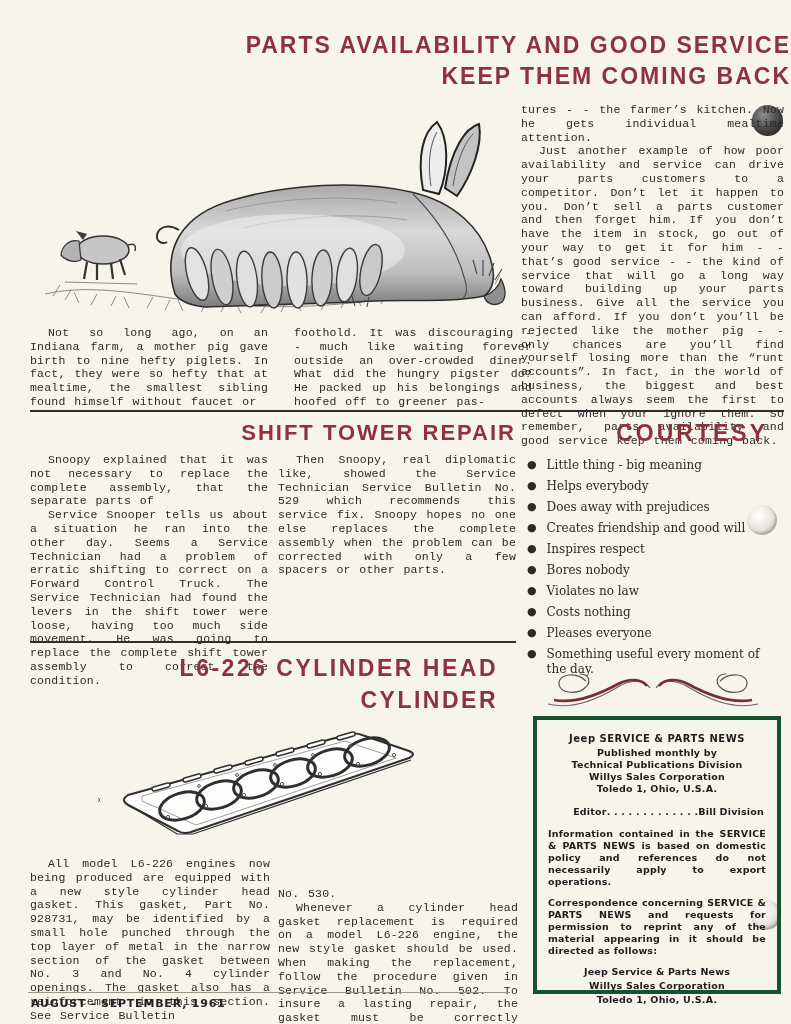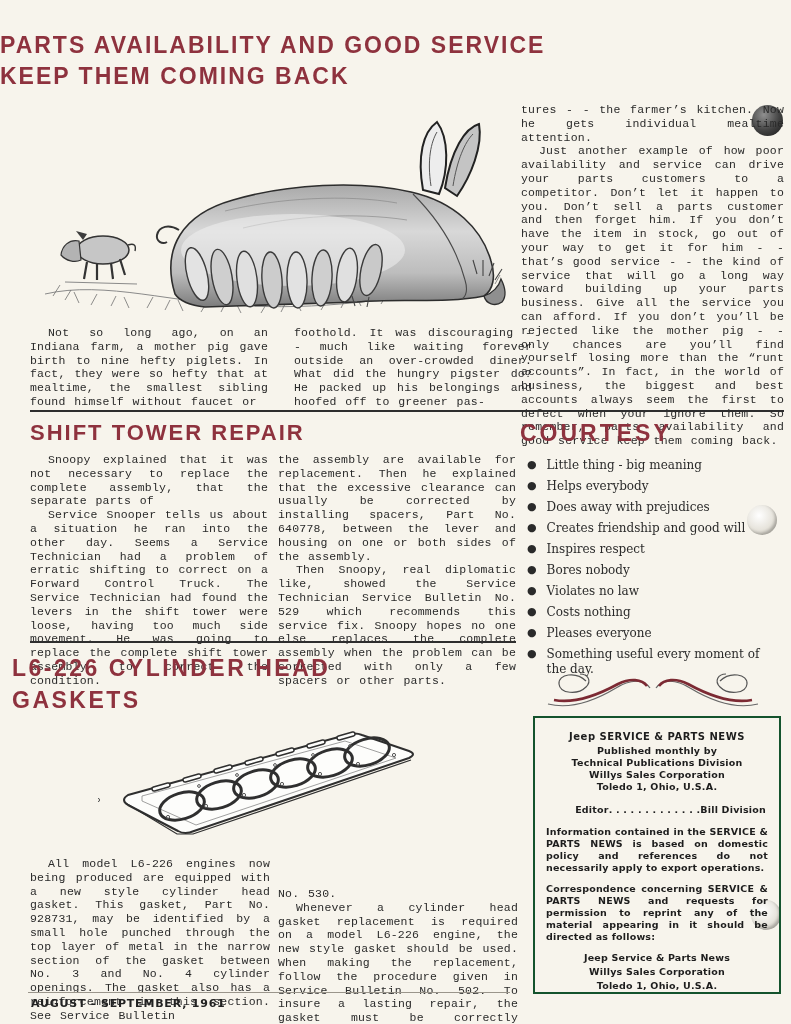--- a/index.html
+++ b/index.html
@@ -3,21 +3,21 @@
 <meta charset="utf-8">
 <style>
   html,body{margin:0;padding:0;background:#ffffff;}
   .page{
     position:relative;width:791px;height:1024px;margin:0 auto;
     background:#f7f4ec;overflow:hidden;color:#262626;
   }
   .abs{position:absolute;}
   .red-head{
     color:#8e323e;font-family:"Liberation Sans",sans-serif;font-weight:700;
-    letter-spacing:2px;text-align:left;
+    letter-spacing:2px;text-align:right;
   }
   .page-title{top:30px;left:0;width:100%;font-size:23px;line-height:31px;}
   .body-text{
     font-family:"DejaVu Serif",serif;font-size:11.5px;line-height:13.8px;
     text-align:justify;letter-spacing:0.2px;word-spacing:1.6px;color:#2a2a2a;
   }
   .body-text p{margin:0;font-family:Liberation Mono, monospace;}
   .body-text p.indent{text-indent:18px;}
   .rule{background:#2e2e2e;height:2px;}
   .rule-thin{background:#9a958b;height:1px;}
@@ -41,21 +41,21 @@
   .rule-b{left:30px;top:641px;width:486px;}
   
   .gasket-head{left:12px;top:652px;width:486px;font-size:23px;line-height:32px;letter-spacing:2.5px;}
   .gasket-fig{left:98px;top:722px;width:335px;height:130px;}
   .gasket-left{left:30px;top:857px;width:240px;}
   .gasket-mid{left:278px;top:876px;width:240px;margin-top:11px;}
   
   .flourish{left:538px;top:666px;width:230px;height:52px;}
   .mast-box{
     left:533px;top:716px;width:248px;height:278px;box-sizing:border-box;
-    border:2px solid #14532d;padding:13px 11px 10px 11px;
+    border:4px solid #14532d;padding:13px 11px 10px 11px;
     font-family:"DejaVu Sans",sans-serif;font-weight:700;font-size:9.5px;
     line-height:12px;color:#1d1d1d;letter-spacing:0.2px;
   }
   .mast-center{text-align:center;margin:0;}
   .mast-title{font-size:10px;letter-spacing:0.5px;margin-bottom:2px;}
   .editor-row{display:flex;justify-content:flex-end;margin:11px 2px 10px 2px;}
   .mast-para{text-align:justify;margin:0 0 9px 0;}
   .mast-addr{text-align:center;margin:2px 0 0 0;}
   
   .footer-rule{left:28px;top:992px;width:482px;}
@@ -153,21 +153,20 @@
   </div>
 
   <div class="abs rule rule-a"></div>
 
   <div class="abs red-head shift-head">SHIFT TOWER REPAIR</div>
   <div class="abs body-text shift-left">
     <p class="indent">Snoopy explained that it was not necessary to replace the complete assembly, that the separate parts of</p>
     <p class="indent">Service Snooper tells us about a situation he ran into the other day.  Seems a Service Technician had a problem of erratic shifting to correct on a Forward Control Truck.  The Service Technician had found the levers in the shift tower were loose, having too much side movement.  He was going to replace the complete shift tower assembly to correct the condition.</p>
   </div>
   <div class="abs body-text shift-right">
-    <p>the assembly are available for replacement.  Then he explained that the excessive clearance can usually be corrected by installing spacers, Part No. 640778, between the lever and housing on one or both sides of the assembly.</p>
     <p class="indent">Then Snoopy, real diplomatic like, showed the Service Technician Service Bulletin No. 529 which recommends this service fix.  Snoopy hopes no one else replaces the complete assembly when the problem can be corrected with only a few spacers or other parts.</p>
   </div>
 
   <div class="abs red-head courtesy-head">COURTESY</div>
   <ul class="abs courtesy-list">
     <li>
         <span class="bullet">●</span>
         <span>Little thing - big meaning</span>
       </li>
     <li>
@@ -205,21 +204,21 @@
     <li>
         <span class="bullet">●</span>
         <span>Something useful every moment of the day.</span>
       </li>
   </ul>
 
   <div class="abs rule rule-b"></div>
 
   <div class="abs red-head gasket-head">
     <div>L6-226 CYLINDER HEAD</div>
-    <div>GASKETS</div>
+    <div>CYLINDER</div>
   </div>
 
   <div class="abs gasket-fig">
     <svg viewBox="0 0 335 130" aria-hidden="true">
 
       <path d="M30,73 L248,13 Q257,10 264,13 L311,29 Q319,32 311,36 L96,109 Q87,113 80,109 L30,83 Q22,78 30,73 Z" fill="#fdfdfb" stroke="#2f2f2f" stroke-width="2" stroke-linejoin="round"></path>
       <path d="M26,80 L79,112 L95,112 L313,38" fill="none" stroke="#2f2f2f" stroke-width="1.2"></path>
       <path d="M44,74 L247,19 L298,36 L98,103 L44,79 Z" fill="none" stroke="#888" stroke-width="0.8"></path>
 
       <g fill="none" stroke="#2f2f2f" stroke-width="3">

